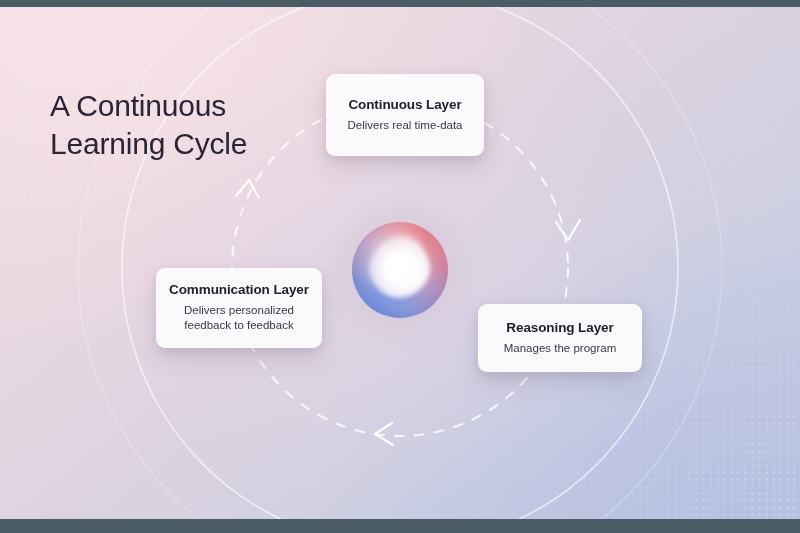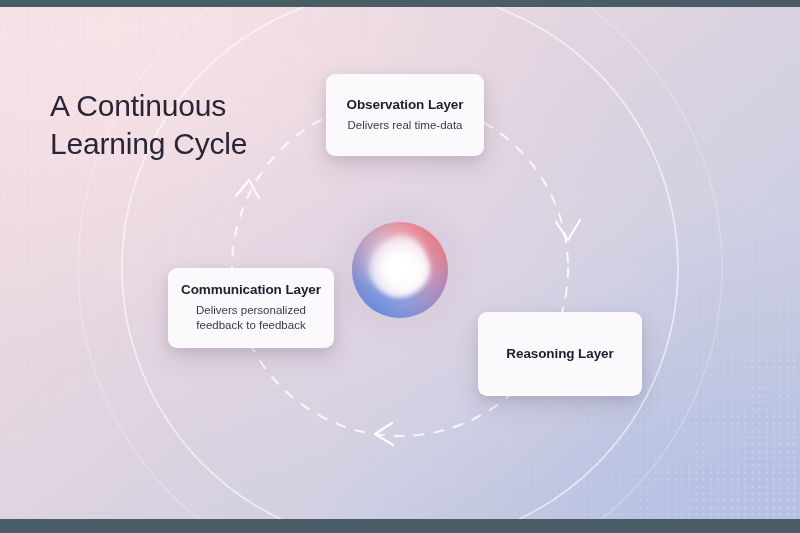--- a/index.html
+++ b/index.html
@@ -204,22 +204,22 @@
   .card-sub {
     margin-top: 4px;
     font-size: 11.5px;
     font-weight: 400;
     color: #3c3747;
     line-height: 1.35;
     white-space: pre-line;
   }
 
   #card-observation    { left: 326px; top: 74px;  width: 158px; height: 82px; }
-  #card-communication  { left: 168px; top: 268px; width: 166px; height: 80px; }
-  #card-reasoning      { left: 478px; top: 304px; width: 164px; height: 84px; margin-top: 8px; }
+  #card-communication  { left: 156px; top: 268px; width: 166px; height: 80px; }
+  #card-reasoning      { left: 478px; top: 304px; width: 164px; height: 68px; }
 </style>
 </head>
 <body>
 
 <div id="stage">
 
   <div class="bg-layer bg-base"></div>
   <div class="bg-layer bg-glow-pink"></div>
   <div class="bg-layer bg-glow-blue"></div>
   <div class="bg-layer bg-glow-lilac"></div>
@@ -252,30 +252,31 @@
   <div class="orb-wrap">
     <div class="orb-halo"></div>
     <div class="orb"></div>
     <div class="orb-inner-shade"></div>
     <div class="orb-blob"></div>
     <div class="orb-blob-core"></div>
     <div class="orb-gloss"></div>
   </div>
 
   <div class="card" id="card-observation">
-    <div class="card-title">Observation Layer</div>
+    <div class="card-title">Continuous Layer</div>
     <div class="card-sub">Delivers real time-data</div>
   </div>
 
   <div class="card" id="card-communication">
     <div class="card-title">Communication Layer</div>
     <div class="card-sub">Delivers personalized
 feedback to feedback</div>
   </div>
 
   <div class="card" id="card-reasoning">
     <div class="card-title">Reasoning Layer</div>
+    <div class="card-sub">Manages the program</div>
   </div>
 
   <div class="edge-bar top"></div>
   <div class="edge-bar bottom"></div>
 
 </div>
 
 </body></html>

